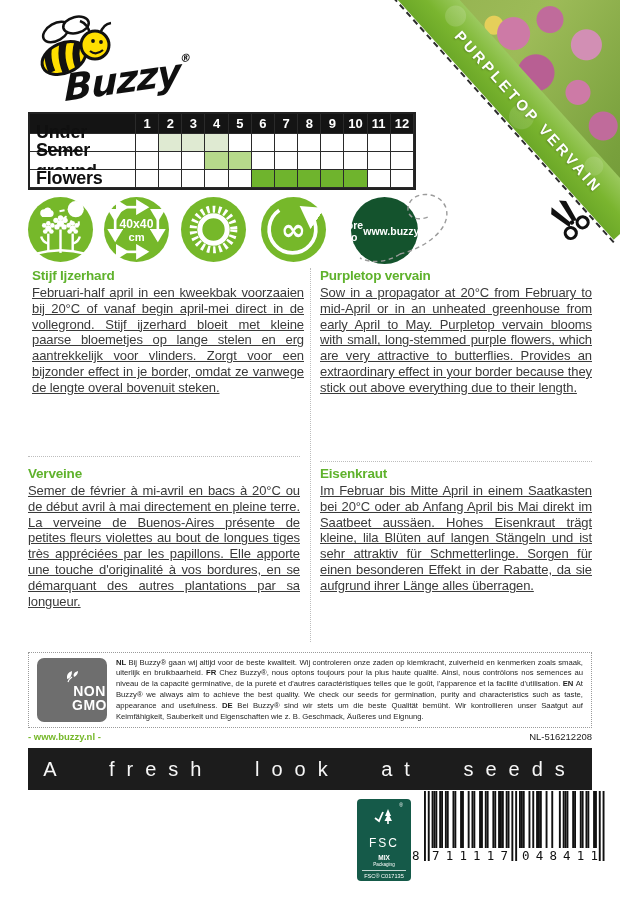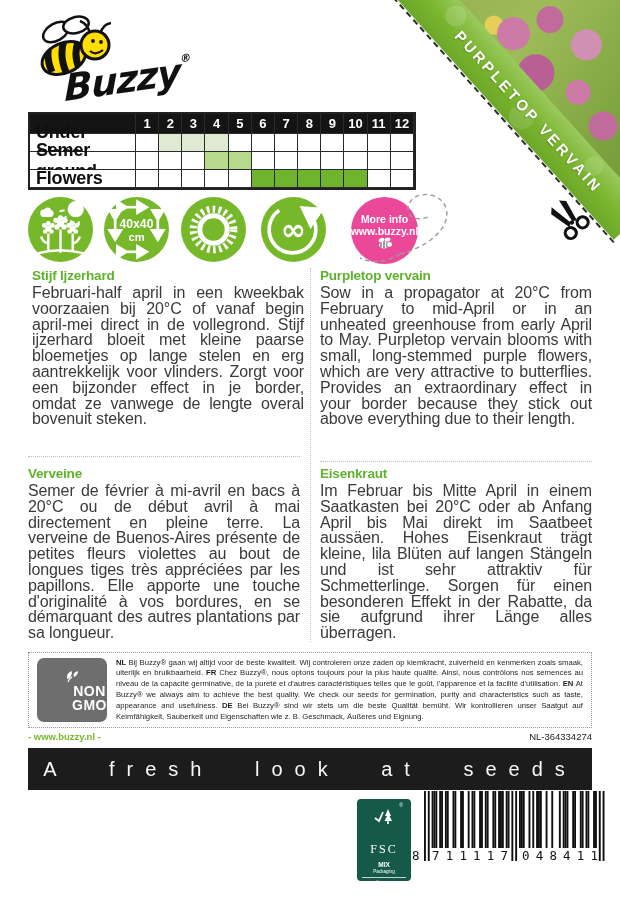--- a/index.html
+++ b/index.html
@@ -48,29 +48,29 @@
   .calendar .hdr { background:#141414; color:#fff; font-weight:bold; font-size:13px;
     display:flex; align-items:center; justify-content:center; }
   .calendar .lbl { font-weight:bold; font-size:18px; color:#101010; display:flex; align-items:center; padding-left:6px;
     letter-spacing:-0.2px; }
 
   
   .circle { position:absolute; top:197px; width:65px; height:65px; border-radius:50%; background:#76b82a;text-decoration:underline; }
   .circle svg { width:100%; height:100%; }
   .c1 { left:28px; } .c2 { left:104px; } .c3 { left:181px; } .c4 { left:261px; }
   .more-info { position:absolute; left:351px; top:197px; width:67px; height:67px; border-radius:50%;
-    background:#ec4899; color:#fff; display:flex; flex-direction:column; align-items:center; justify-content:center; }
+    background:#14532d; color:#fff; display:flex; flex-direction:row; align-items:center; justify-content:center; }
   .more-info .l1 { font-size:10.5px; font-weight:bold; }
   .more-info .l2 { font-size:10.5px; font-weight:bold; }
   .bee-path { position:absolute; left:330px; top:182px; pointer-events:none; }
 
   
   .sec { position:absolute; width:272px; }
   .sec h3 { color:#5fb22c; font-size:13.5px; font-weight:bold; margin-bottom:2px; letter-spacing:-0.2px; }
-  .sec p { font-size:16px; line-height:15.8px; color:#3a3a3a; text-align:justify; letter-spacing:-0.1px; }
+  .sec p { font-size:13px; line-height:15.8px; color:#3a3a3a; text-align:justify; letter-spacing:-0.1px;text-decoration:underline; }
   .sec-nl { left:32px; top:268px; } .sec-en { left:320px; top:268px; }
   .sec-fr { left:28px; top:466px; } .sec-de { left:320px; top:466px; }
   .vdiv { position:absolute; left:310px; top:268px; height:374px; width:0; border-left:1px dotted #bdbdbd; }
   .hdiv-l { position:absolute; left:28px; top:456px; width:272px; height:0; border-top:1px dotted #bdbdbd; }
   .hdiv-r { position:absolute; left:320px; top:461px; width:272px; height:0; border-top:1px dotted #bdbdbd; }
 
   
   .legal-box { position:absolute; left:28px; top:652px; width:564px; height:76px;
     border:1px dotted #9a9a9a; display:flex; align-items:center; gap:9px; padding:5px 8px; }
   .nongmo { flex:0 0 52px; height:64px; background:#6e6e6e; border-radius:7px; color:#fff;
@@ -87,21 +87,21 @@
   
   .banner { position:absolute; left:28px; top:748px; width:564px; height:42px; background:#1c1c1c;
     display:flex; align-items:center; justify-content:center; }
   .banner span { color:#f7f7f7; font-size:20px; letter-spacing:12px; word-spacing:24px; white-space:nowrap; }
 
   
   .fsc { position:absolute; left:357px; top:799px; width:54px; height:82px; background:#155a49; border-radius:4px;
     color:#fff; display:flex; flex-direction:column; align-items:center; padding-top:5px; }
   .fsc .treewrap { position:relative; height:24px; }
   .fsc .reg { position:absolute; right:-7px; top:-2px; font-size:5px; }
-  .fsc .name { font-family:Liberation Serif, serif; font-size:12px; letter-spacing:2px; margin-top:14px; }
+  .fsc .name { font-family:Liberation Sans, sans-serif; font-size:12px; letter-spacing:2px; margin-top:8px; }
   .fsc .mix { font-size:6.5px; font-weight:bold; margin-top:4px; }
   .fsc .pack { font-size:4.6px; margin-top:1px; }
   .fsc .lic { font-size:5.6px; margin-top:3px; padding-top:2px; border-top:1px solid rgba(255,255,255,.75); width:44px; text-align:center; }
 
   
   .barcode { position:absolute; left:424px; top:791px; width:182px; height:86px; }
   .barcode .digits { position:absolute; left:0; top:57px; width:181px; height:16px;
     font-family:"DejaVu Sans Mono", monospace; font-size:12.5px; color:#111; }
   .barcode .d0 { position:absolute; left:-12px; top:0; }
   .barcode .dg { position:absolute; top:0; display:flex; justify-content:space-between; }
@@ -331,21 +331,21 @@
         <path d="M4,13 Q5,10 8,8" stroke="#fff" stroke-width="1.2" fill="none"></path>
       </svg>
       <span class="t">NON</span>
       <span class="t">GMO</span>
     </div>
     <div id="legal-text" class="legal-text"><strong>NL </strong>Bij Buzzy® gaan wij altijd voor de beste kwaliteit. Wij controleren onze zaden op kiemkracht, zuiverheid en kenmerken zoals smaak, uiterlijk en bruikbaarheid.<strong> FR </strong>Chez Buzzy®, nous optons toujours pour la plus haute qualité. Ainsi, nous contrôlons nos semences au niveau de la capacité germinative, de la pureté et d'autres caractéristiques telles que le goût, l'apparence et la facilité d'utilisation.<strong> EN </strong>At Buzzy® we always aim to achieve the best quality. We check our seeds for germination, purity and characteristics such as taste, appearance and usefulness.<strong> DE </strong>Bei Buzzy® sind wir stets um die beste Qualität bemüht. Wir kontrollieren unser Saatgut auf Keimfähigkeit, Sauberkeit und Eigenschaften wie z. B. Geschmack, Äußeres und Eignung.</div>
   </div>
 
   <div class="footer-line">
     <span class="web">- www.buzzy.nl -</span>
-    <span>NL-364334274</span>
+    <span>NL-516212208</span>
   </div>
 
   <div class="banner">
     <span>A fresh look at seeds</span>
   </div>
 
   <div class="fsc">
     <div class="treewrap">
       <svg width="24" height="24" viewBox="0 0 24 24">
         <path d="M3,14 L7,17 L11,8" fill="none" stroke="#fff" stroke-width="1.8"></path>

